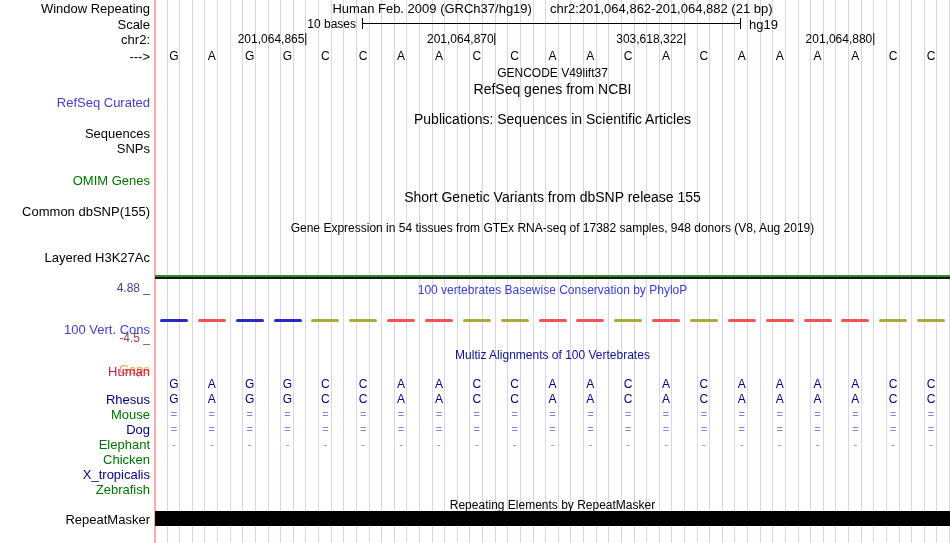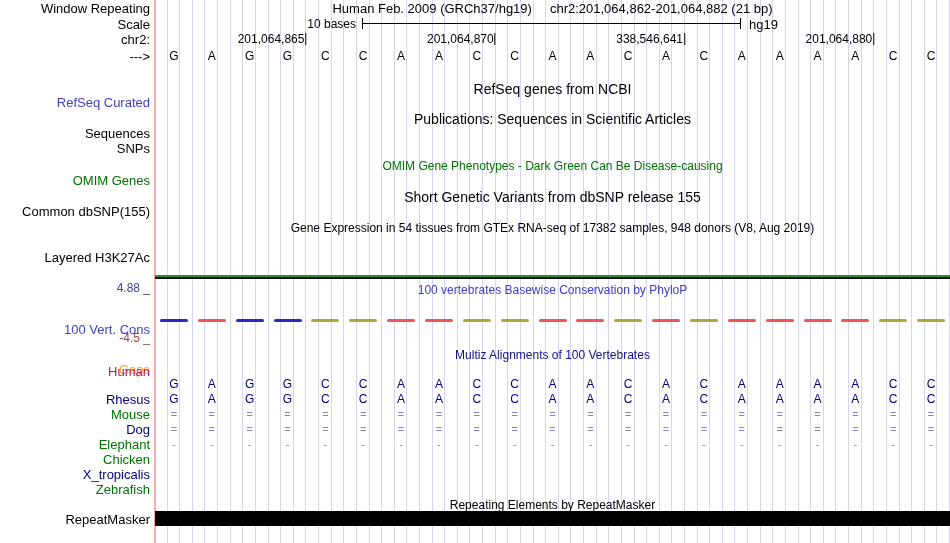--- a/index.html
+++ b/index.html
@@ -46,21 +46,21 @@
   </div>
   <div class="lbl" style="top:1px">Window Repeating</div>
   <div class="lbl" style="top:17px">Scale</div>
   <div class="scaletext">10 bases</div>
   <div class="ruler"></div>
   <div class="hg19">hg19</div>
   <div class="lbl" style="top:32px">chr2:</div>
   <div id="coord-ticks">
       <div class="coordtick" style="left: 306.429px;"><span>201,064,865</span><span class="tickbar"></span></div>
       <div class="coordtick" style="left: 495.714px;"><span>201,064,870</span><span class="tickbar"></span></div>
-      <div class="coordtick" style="left: 685px;"><span>338,546,641</span><span class="tickbar"></span></div>
+      <div class="coordtick" style="left: 685px;"><span>303,618,322</span><span class="tickbar"></span></div>
       <div class="coordtick" style="left: 874.286px;"><span>201,064,880</span><span class="tickbar"></span></div>
     </div>
   <div class="lbl" style="top:49px">---&gt;</div>
   <div id="base-row">
       <span class="colcell" style="left: 173.929px; top: 49px; font-size: 12px; color: rgb(0, 0, 0);">G</span>
       <span class="colcell" style="left: 211.786px; top: 49px; font-size: 12px; color: rgb(0, 0, 0);">A</span>
       <span class="colcell" style="left: 249.643px; top: 49px; font-size: 12px; color: rgb(0, 0, 0);">G</span>
       <span class="colcell" style="left: 287.5px; top: 49px; font-size: 12px; color: rgb(0, 0, 0);">G</span>
       <span class="colcell" style="left: 325.357px; top: 49px; font-size: 12px; color: rgb(0, 0, 0);">C</span>
       <span class="colcell" style="left: 363.214px; top: 49px; font-size: 12px; color: rgb(0, 0, 0);">C</span>
@@ -74,26 +74,26 @@
       <span class="colcell" style="left: 666.071px; top: 49px; font-size: 12px; color: rgb(0, 0, 0);">A</span>
       <span class="colcell" style="left: 703.929px; top: 49px; font-size: 12px; color: rgb(0, 0, 0);">C</span>
       <span class="colcell" style="left: 741.786px; top: 49px; font-size: 12px; color: rgb(0, 0, 0);">A</span>
       <span class="colcell" style="left: 779.643px; top: 49px; font-size: 12px; color: rgb(0, 0, 0);">A</span>
       <span class="colcell" style="left: 817.5px; top: 49px; font-size: 12px; color: rgb(0, 0, 0);">A</span>
       <span class="colcell" style="left: 855.357px; top: 49px; font-size: 12px; color: rgb(0, 0, 0);">A</span>
       <span class="colcell" style="left: 893.214px; top: 49px; font-size: 12px; color: rgb(0, 0, 0);">C</span>
       <span class="colcell" style="left: 931.071px; top: 49px; font-size: 12px; color: rgb(0, 0, 0);">C</span>
     </div>
 
+  <div class="ctr" style="top:66px">GENCODE V49lift37</div>
   <div class="ctr small" style="top:82px">RefSeq genes from NCBI</div>
   <div class="lbl tblue" style="top:95px">RefSeq Curated</div>
   <div class="ctr small" style="top:112px">Publications: Sequences in Scientific Articles</div>
   <div class="lbl" style="top:126px">Sequences</div>
   <div class="lbl" style="top:141px">SNPs</div>
-  <div class="ctr green" style="top:159px">OMIM Gene Phenotypes - Dark Green Can Be Disease-causing</div>
   <div class="lbl green" style="top:173px">OMIM Genes</div>
   <div class="ctr small" style="top:190px">Short Genetic Variants from dbSNP release 155</div>
   <div class="lbl" style="top:204px">Common dbSNP(155)</div>
   <div class="ctr" style="top:221px">Gene Expression in 54 tissues from GTEx RNA-seq of 17382 samples, 948 donors (V8, Aug 2019)</div>
   <div class="lbl" style="top:250px">Layered H3K27Ac</div>
 
   <div class="h3kgreen"></div>
   <div class="h3kblack"></div>
 
   <div class="lbl axmax" style="top:281px">4.88 _</div>

